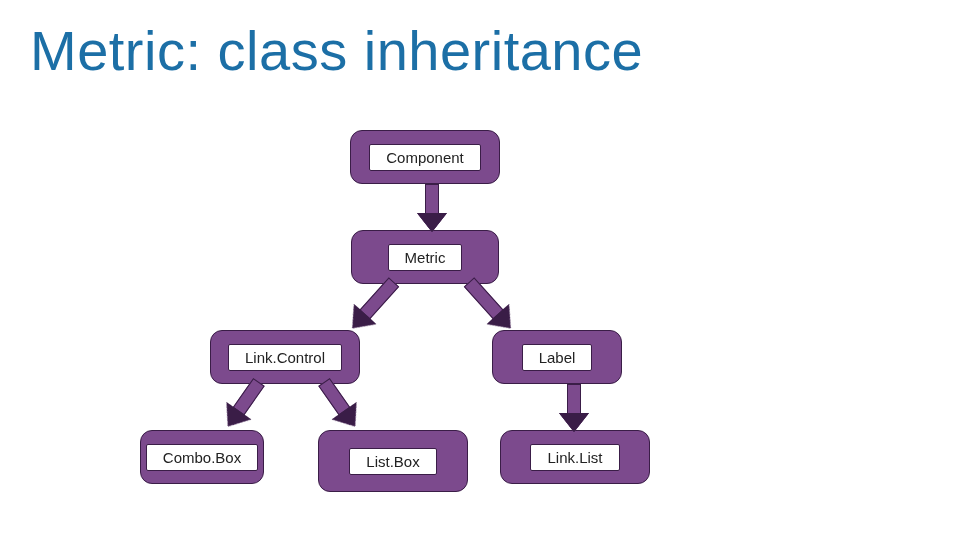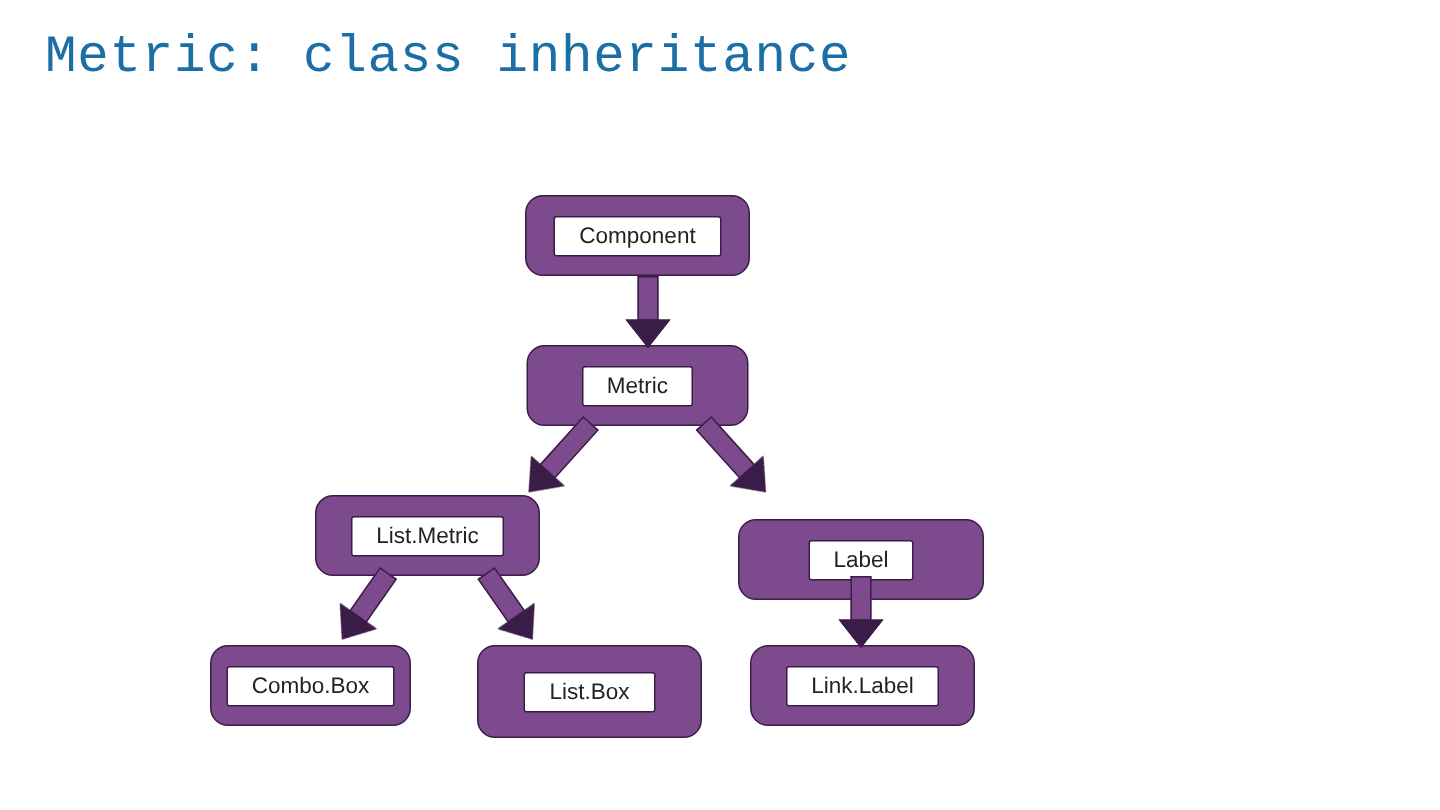--- a/index.html
+++ b/index.html
@@ -1,17 +1,17 @@
 <!DOCTYPE html>
 <html><head>
 <meta charset="utf-8">
 <style>
   * { box-sizing: border-box; margin: 0; padding: 0; }
   html, body { width: 960px; height: 540px; background: #fff; font-family: "Segoe UI", Arial, sans-serif; position: relative; overflow: hidden; }
-  .title { position: absolute; left: 30px; top: 18px; font-size: 35px; font-weight: 300; color: #1c6fa6; letter-spacing: 0.5px; font-family: Liberation Mono, monospace; }
+  .title { position: absolute; left: 30px; top: 18px; font-size: 56px; font-weight: 300; color: #1c6fa6; letter-spacing: 0.5px; }
   .node {
     position: absolute;
     background: #7c4a8d;
     border: 1px solid #3a1d47;
     border-radius: 12px;
     display: flex;
     align-items: center;
     justify-content: center;
   }
   .node .cap {
@@ -61,37 +61,37 @@
 
 <div class="node" style="left:350px; top:130px; width:150px; height:54px;justify-content:center;">
   <span class="cap">Component</span>
 </div>
 
 <div class="node" style="left:351px; top:230px; width:148px; height:54px;">
   <span class="cap">Metric</span>
 </div>
 
 <div class="node" style="left:210px; top:330px; width:150px; height:54px;">
-  <span class="cap">List.Metric</span>
+  <span class="cap">Link.Control</span>
 </div>
 
-<div class="node" style="left:492px; top:330px; width:164px; height:54px;margin-top:16px;">
+<div class="node" style="left:492px; top:330px; width:130px; height:54px;">
   <span class="cap">Label</span>
 </div>
 
-<div class="node" style="left:140px; top:430px; width:134px; height:54px;">
+<div class="node" style="left:140px; top:430px; width:124px; height:54px;">
   <span class="cap">Combo.Box</span>
 </div>
 
 <div class="node" style="left:318px; top:430px; width:150px; height:62px;">
   <span class="cap">List.Box</span>
 </div>
 
 <div class="node" style="left:500px; top:430px; width:150px; height:54px;">
-  <span class="cap">Link.Label</span>
+  <span class="cap">Link.List</span>
 </div>
 
 <div class="ar" style="left:418px; top:184px;">
   <div class="shaft" style="width:14px; height:30px;"></div>
   <div class="head"></div>
 </div>
 
 <div class="ar diag" style="left:380px; top:282px; transform: rotate(42deg);">
   <div class="shaft" style="width:14px; height:44px;"></div>
   <div class="head"></div>

